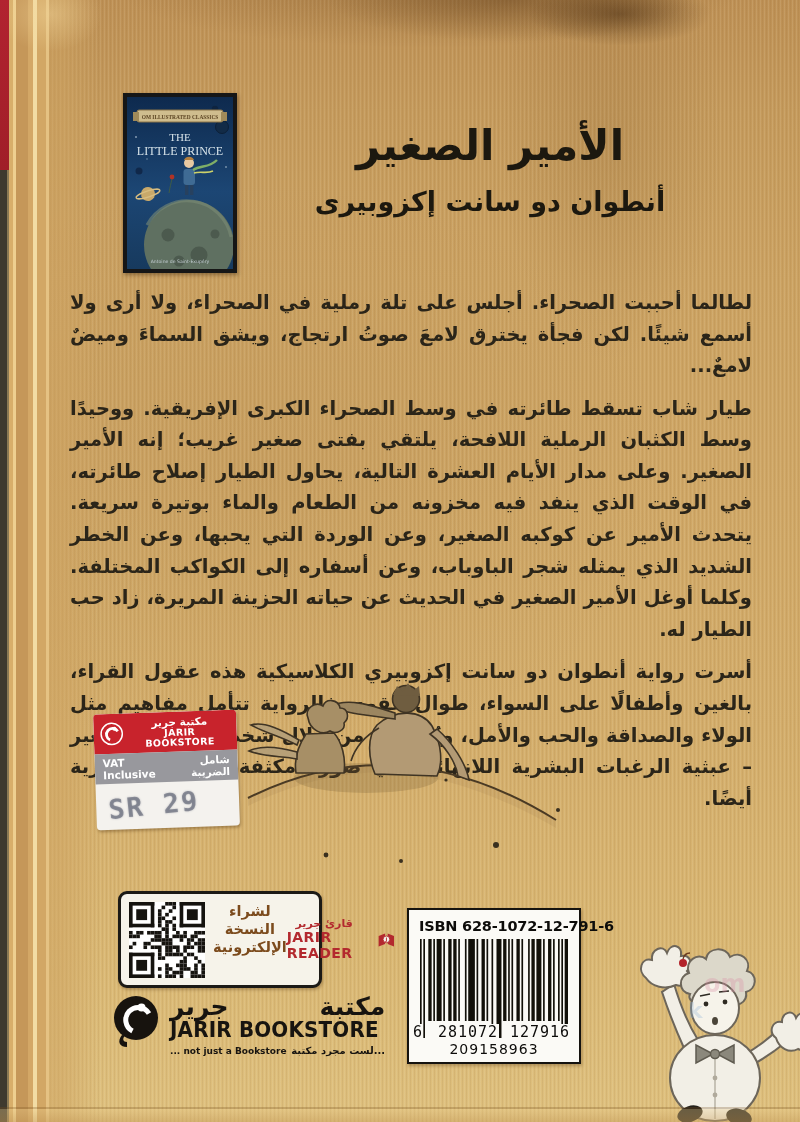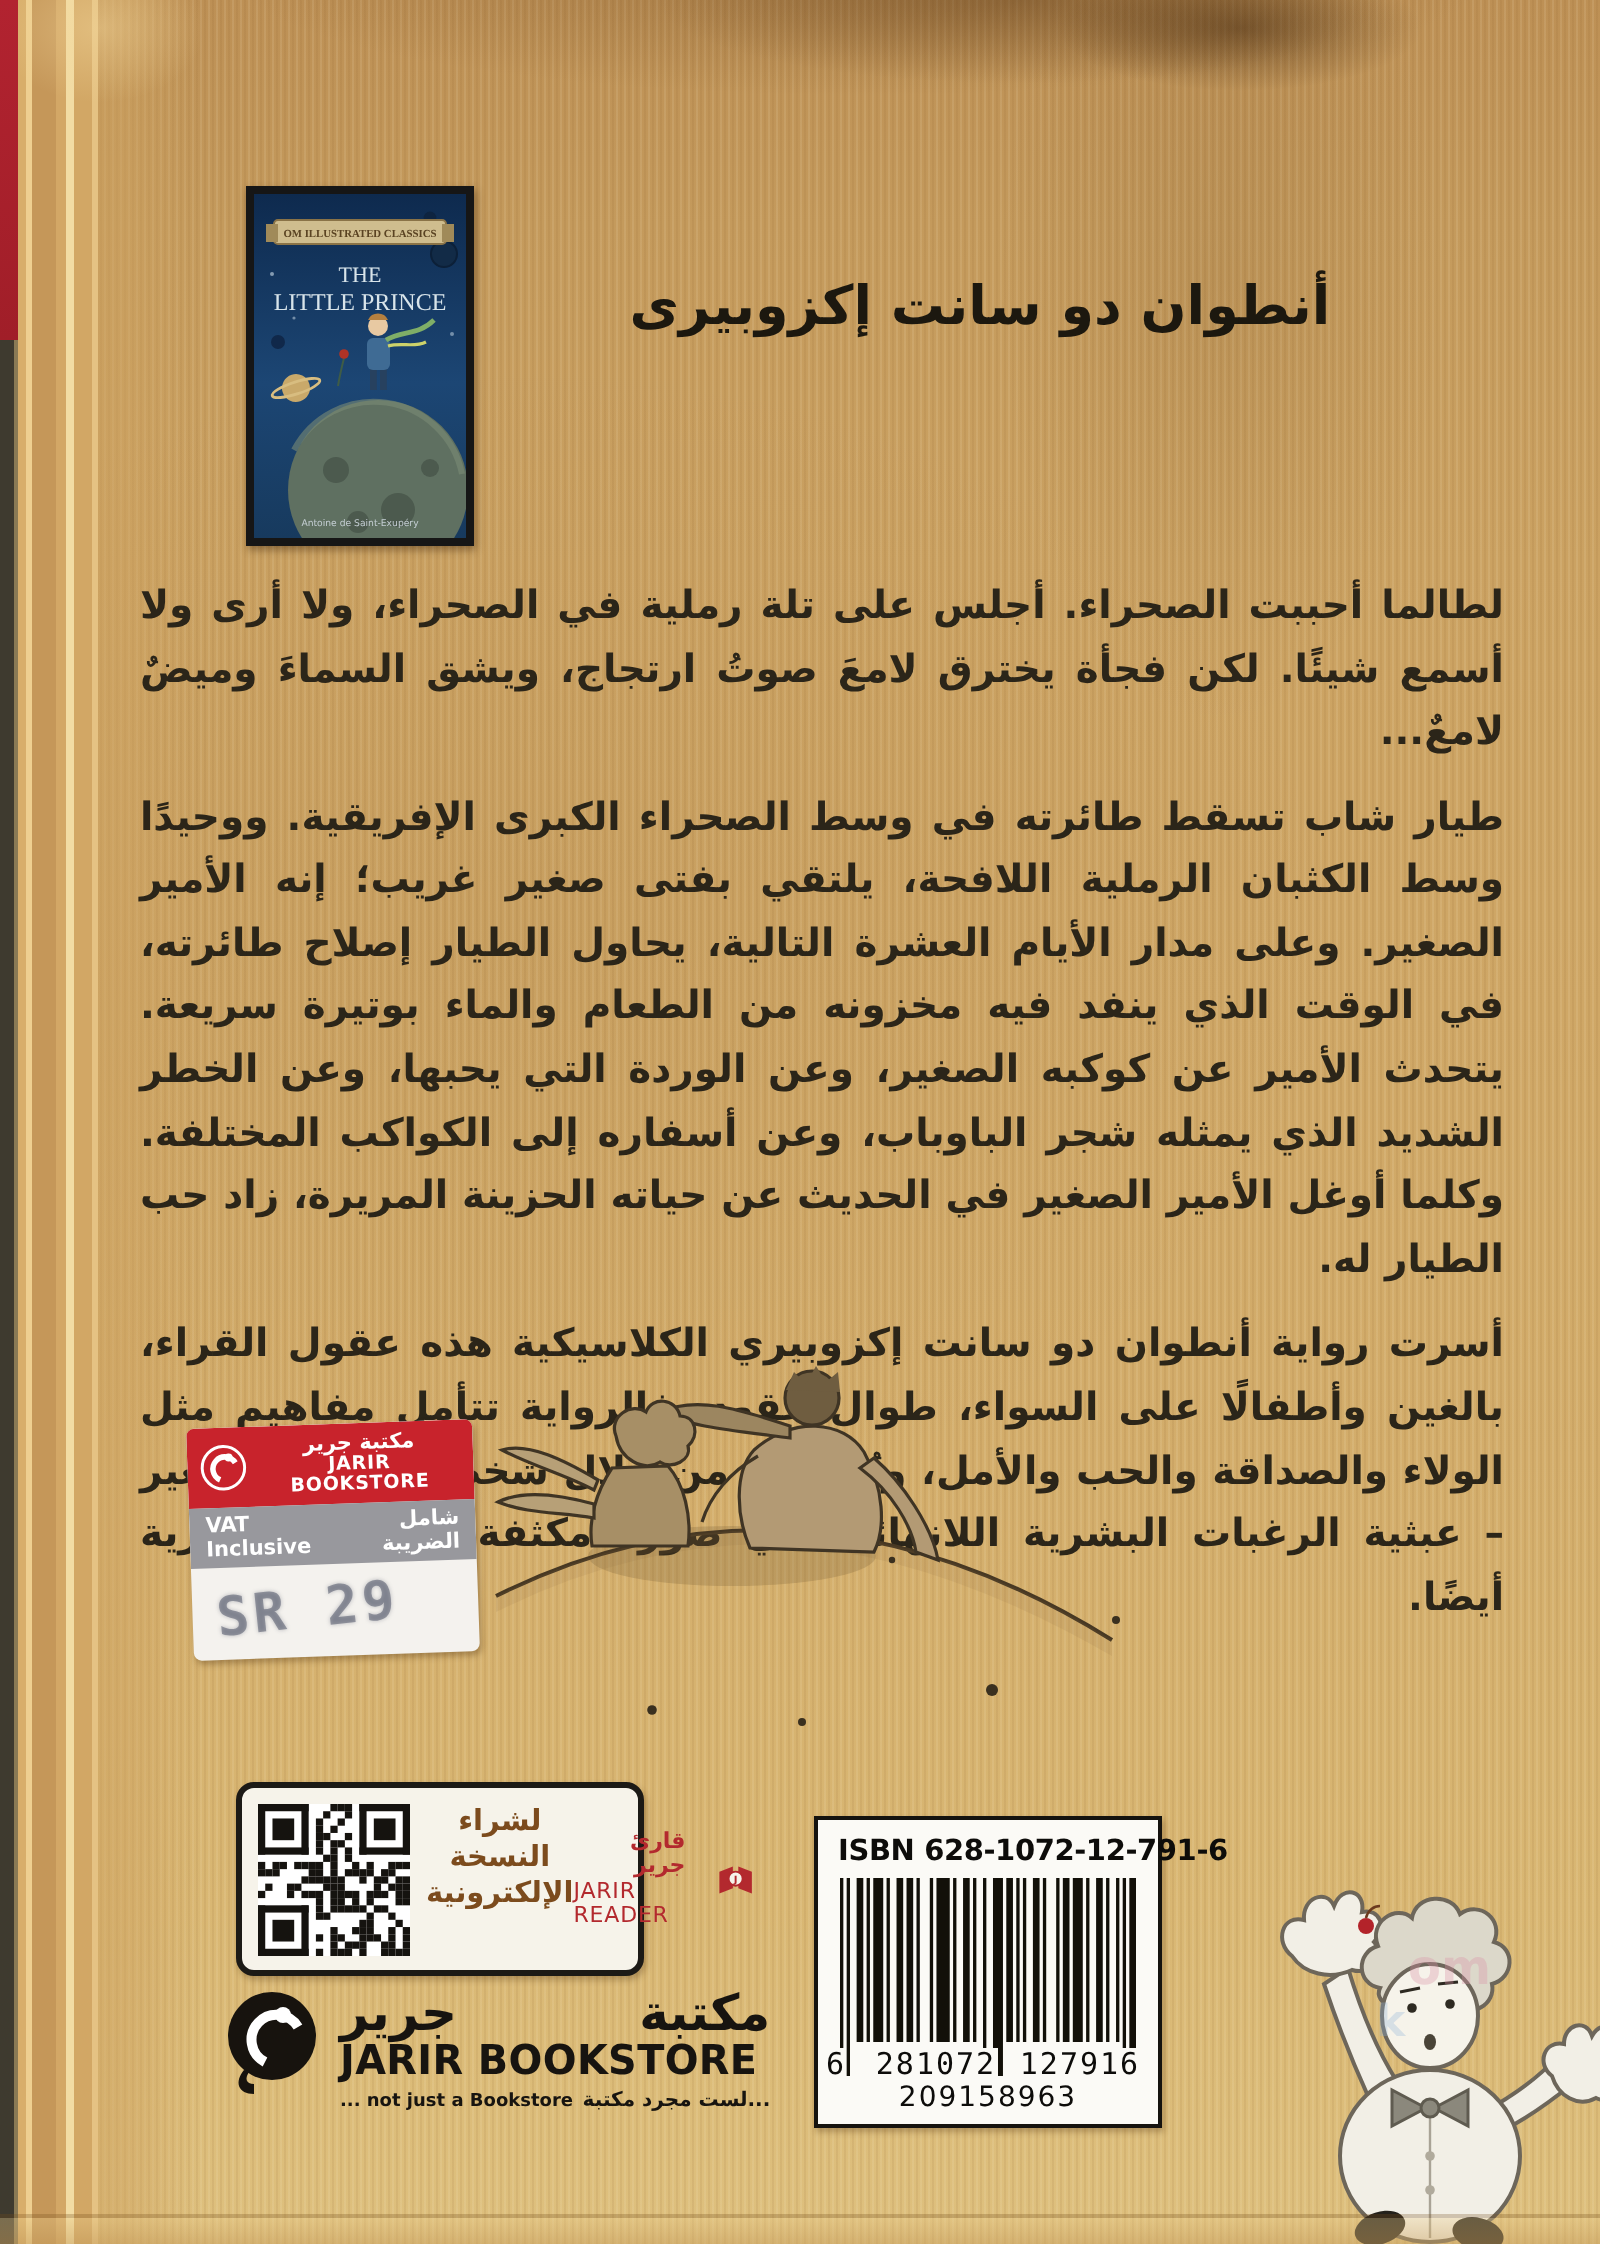--- a/index.html
+++ b/index.html
@@ -57,21 +57,21 @@
   .sketch{position:absolute;left:246px;top:668px;width:320px;height:200px;}
 
   
   .qr-card{position:absolute;left:118px;top:891px;width:204px;height:97px;box-sizing:border-box;background:#f6f3ea;border:3px solid #1c1a16;border-radius:9px;display:flex;align-items:center;gap:8px;padding:8px;box-shadow:1px 2px 3px rgba(70,40,10,.3);}
   .qr-card svg.qr{flex:0 0 auto;background:#fff;}
   .qr-right{flex:1;display:flex;flex-direction:row;justify-content:space-between;height:100%;}
   .qr-cap{direction:rtl;text-align:center;font-size:14.5px;font-weight:bold;color:#7c4b1d;line-height:1.25;}
   .reader-row{display:flex;align-items:center;justify-content:center;gap:16px;}
   .reader-text{display:flex;flex-direction:column;align-items:center;line-height:1.1;color:#b3292e;}
   .reader-text .ar{font-size:11px;font-weight:bold;letter-spacing:2px;}
-  .reader-text .en{font-size:11px;font-weight:normal;letter-spacing:.4px;}
+  .reader-text .en{font-size:14px;font-weight:bold;letter-spacing:.4px;}
 
   
   .barcode-card{position:absolute;left:407px;top:908px;width:174px;box-sizing:border-box;background:#fbfaf6;border:2px solid #15130f;padding:8px 10px 5px;text-align:center;box-shadow:1px 2px 3px rgba(70,40,10,.3);}
   .isbn-line{font-size:14.5px;font-weight:bold;color:#0d0c0a;letter-spacing:-0.2px;margin-bottom:5px;white-space:nowrap;text-align:right;}
   .bars-wrap{position:relative;height:100px;margin:0 1px;}
   .bars-wrap svg{display:block;width:100%;height:100px;}
   .ean-digit{position:absolute;bottom:-1px;font-family:"DejaVu Sans Mono",monospace;font-size:15px;color:#0d0c0a;background:#fbfaf6;line-height:1.1;}
   .ean-lead{left:-7px;}
   .ean-g1{left:17px;width:62px;text-align:center;letter-spacing:1px;margin-top:40px;}
   .ean-g2{left:89px;width:62px;text-align:center;letter-spacing:1px;}
@@ -146,20 +146,21 @@
         <circle cx="62" cy="66" r="5" fill="#e8c9a2"></circle>
         <path d="M57,63 A5.5,5.5 0 0 1 67,63" fill="#b5803f"></path>
         <path d="M66,73 C74,68 82,71 90,63" stroke="#7fae67" stroke-width="2.4" fill="none"></path>
         <path d="M67,76 C74,74 80,77 86,74" stroke="#cdd26a" stroke-width="1.6" fill="none"></path>
       </g>
       <text x="53" y="166" text-anchor="middle" font-size="4.6" fill="#cfd8df" opacity=".9">Antoine de Saint-Exupéry</text>
     </svg>
   </div>
 
   <div class="header">
+    <h1 class="book-title" dir="rtl">الأمير الصغير</h1>
     <div class="book-author" dir="rtl">أنطوان دو سانت إكزوبيرى</div>
   </div>
 
   <div class="blurb">
     <p>لطالما أحببت الصحراء. أجلس على تلة رملية في الصحراء، ولا أرى ولا أسمع شيئًا. لكن فجأة يخترق لامعَ صوتُ ارتجاج، ويشق السماءَ وميضٌ لامعٌ...</p>
     <p>طيار شاب تسقط طائرته في وسط الصحراء الكبرى الإفريقية. ووحيدًا وسط الكثبان الرملية اللافحة، يلتقي بفتى صغير غريب؛ إنه الأمير الصغير. وعلى مدار الأيام العشرة التالية، يحاول الطيار إصلاح طائرته، في الوقت الذي ينفد فيه مخزونه من الطعام والماء بوتيرة سريعة. يتحدث الأمير عن كوكبه الصغير، وعن الوردة التي يحبها، وعن الخطر الشديد الذي يمثله شجر الباوباب، وعن أسفاره إلى الكواكب المختلفة. وكلما أوغل الأمير الصغير في الحديث عن حياته الحزينة المريرة، زاد حب الطيار له.</p>
     <p>أسرت رواية أنطوان دو سانت إكزوبيري الكلاسيكية هذه عقول القراء، بالغين وأطفالًا على السواء، طوال عقود. فالرواية تتأمل مفاهيم مثل الولاء والصداقة والحب والأمل، وتُجسد – من خلال شخصية الأمير الصغير – عبثية الرغبات البشرية اللانهائية في صورة مكثفة وعميقة وشعرية أيضًا.</p>
   </div>
 
   <div class="sticker">

